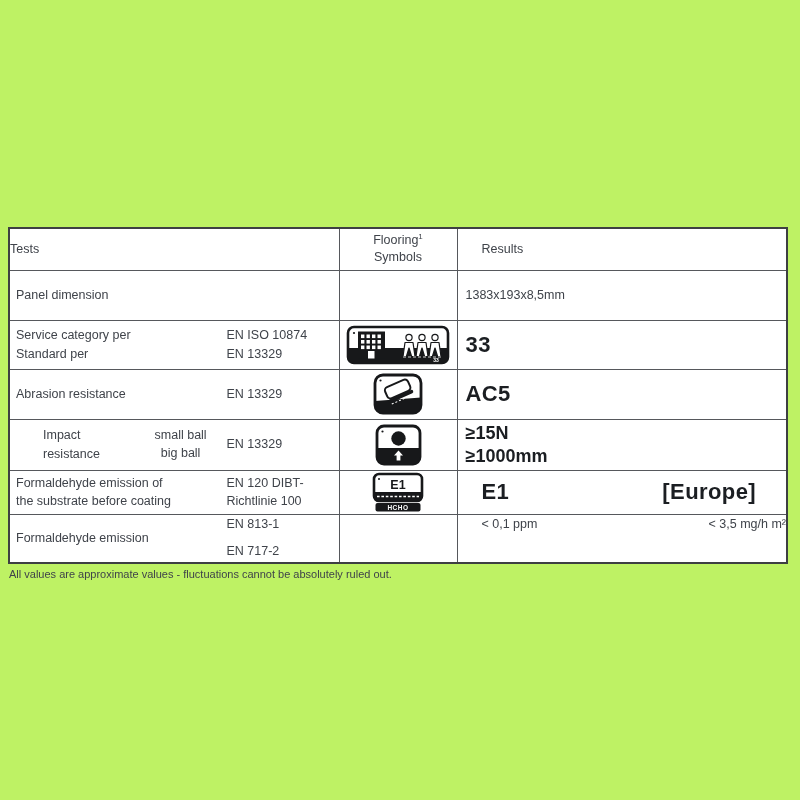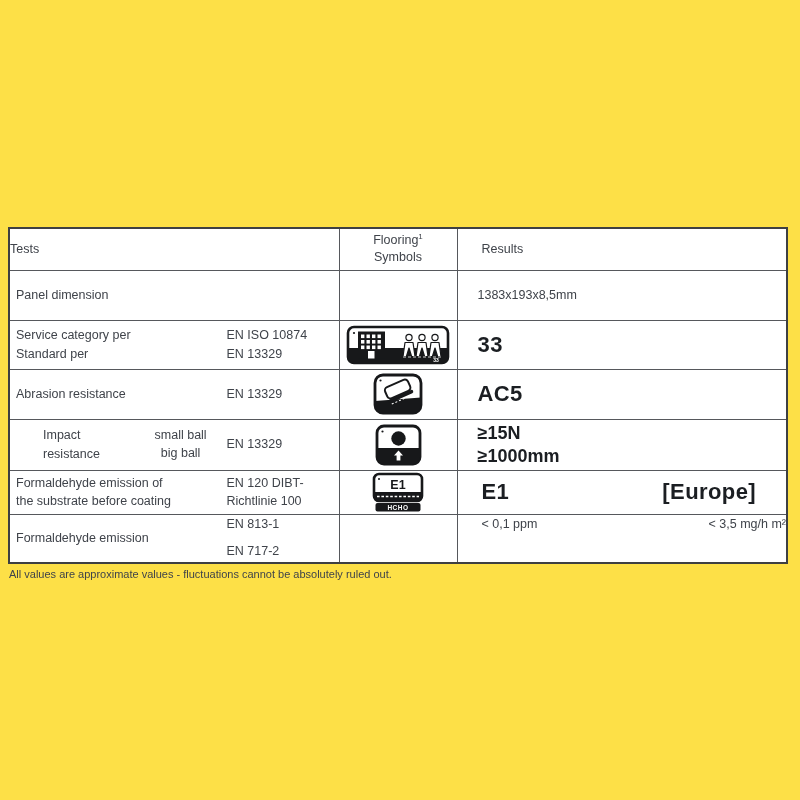--- a/index.html
+++ b/index.html
@@ -1,27 +1,27 @@
 <!DOCTYPE html>
 <html><head>
 <meta charset="utf-8">
 <style>
   html,body{margin:0;padding:0;}
   body{width:800px;height:800px;background:#ffffff;font-family:"Liberation Sans",sans-serif;color:#3f434a;position:relative;overflow:hidden;}
-  .page{position:absolute;inset:0;background:#fde047;}
+  .page{position:absolute;inset:0;background:#bef264;}
 
   table.spec{position:absolute;left:8px;top:227px;width:778px;border-collapse:collapse;table-layout:fixed;border:2px solid #3e4042;background:#fff;}
   .spec th,.spec td{border:1px solid #56585c;padding:0;vertical-align:middle;font-size:12.5px;font-weight:normal;color:#3f434a;}
   col.c1{width:330px;} col.c2{width:118px;} col.c3{width:330px;}
   tr.rh{height:42px;} tr.r1{height:50px;} tr.r2{height:49px;} tr.r3{height:50px;}
   tr.r4{height:51px;} tr.r5{height:44px;} tr.r6{height:49px;}
 
   .hdr{font-weight:bold;color:#35383d;font-size:13px;text-align:left;}
   .pad{padding-left:6px;}
-  td.res-pad{padding-left:20px;}
+  td.res-pad{padding-left:8px;}
   th.res-pad{padding-left:24px;}
   .sym-cell{text-align:center;}
   .sym-cell svg{vertical-align:middle;}
   .sym-head{text-align:center;line-height:1.35;}
   sup{font-size:8px;}
 
   .flex1{display:flex;align-items:center;}
   .test{flex:1;line-height:1.45;}
   .std{width:112px;line-height:1.45;}
   .impact-test{display:flex;align-items:center;margin-left:27px;}

